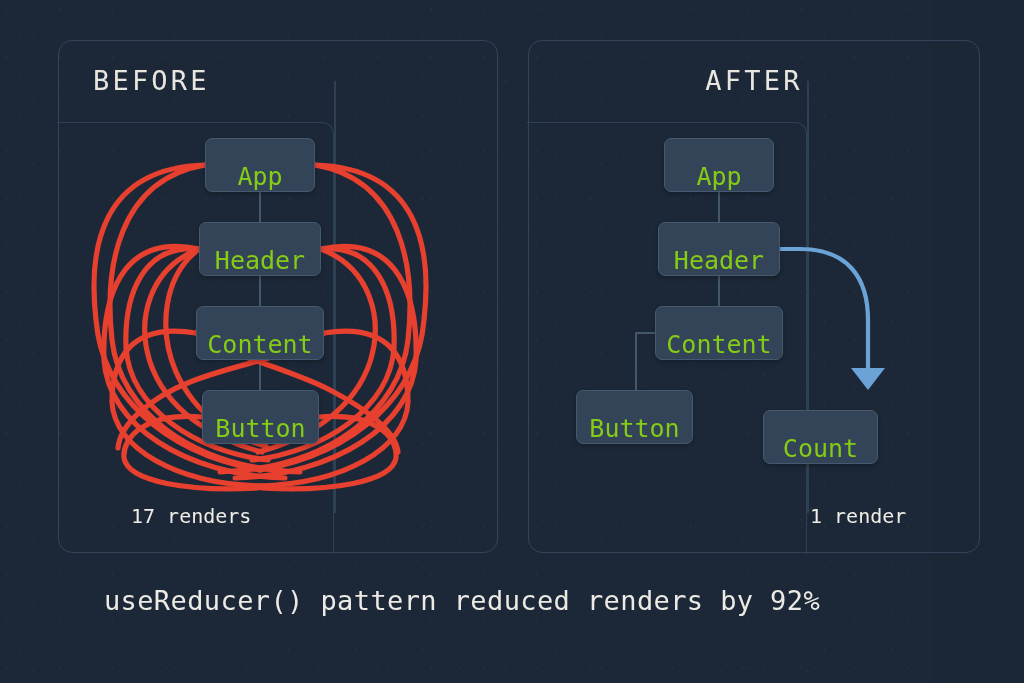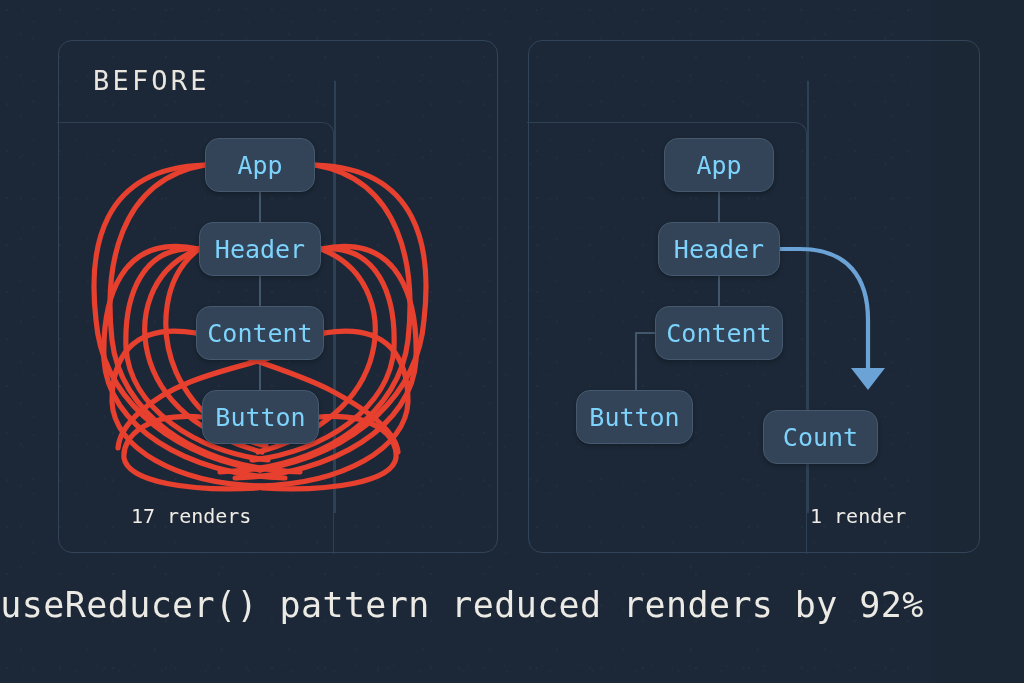--- a/index.html
+++ b/index.html
@@ -72,25 +72,25 @@
     height: 432px;
     width: 1.5px;
     background: #2e4054;
   }
 
   
   .node {
     position: absolute;
     background: #334458;
     border: 1.6px solid #46596f;
-    border-radius: 14px;
-    color: #7dd3fc;
+    border-radius: 7px;
+    color: #84cc16;
     font-size: 25px;
     display: flex;
-    align-items: center;
+    align-items: flex-end;
     justify-content: center;
     box-sizing: border-box;
     white-space: nowrap;
     box-shadow: 0 2px 4px rgba(0,0,0,0.25);
     z-index: 5;
   }
 
   
   .tree-link {
     position: absolute;
@@ -106,21 +106,21 @@
     white-space: nowrap;
     z-index: 6;
   }
 
   #bottom-caption {
     position: absolute;
     left: 0;
     right: 8px;
     top: 585px;
     text-align: center;
-    font-size: 35px;
+    font-size: 27px;
     letter-spacing: 0.4px;
     color: #eceae4;
     white-space: nowrap;
   }
 
   svg.overlay {
     position: absolute;
     left: 0; top: 0;
     width: 1024px;
     height: 683px;
@@ -177,20 +177,21 @@
   <div class="node" style="left:196px; top:306px; width:128px; height:54px;">
     <span>Content</span>
   </div>
   <div class="node" style="left:202px; top:390px; width:117px; height:54px;">
     <span>Button</span>
   </div>
 
   <div class="render-count" style="left:131px; top:504px;">17 renders</div>
 
   <div class="panel" id="panel-after">
+    <div class="panel-title">AFTER</div>
     <div class="inner-frame"></div>
   </div>
   <div class="inner-frame-divider" style="left:807px;"></div>
 
   <div class="tree-link" style="left:718px; top:192px; width:2px; height:30px;"></div>
   <div class="tree-link" style="left:718px; top:276px; width:2px; height:30px;"></div>
 
   <svg class="overlay" id="after-edges" viewBox="0 0 1024 683">
     <g fill="none" stroke="#43576d" stroke-width="2">
       <path d="M655,333 L636,333 L636,390" stroke-linejoin="round"></path>

